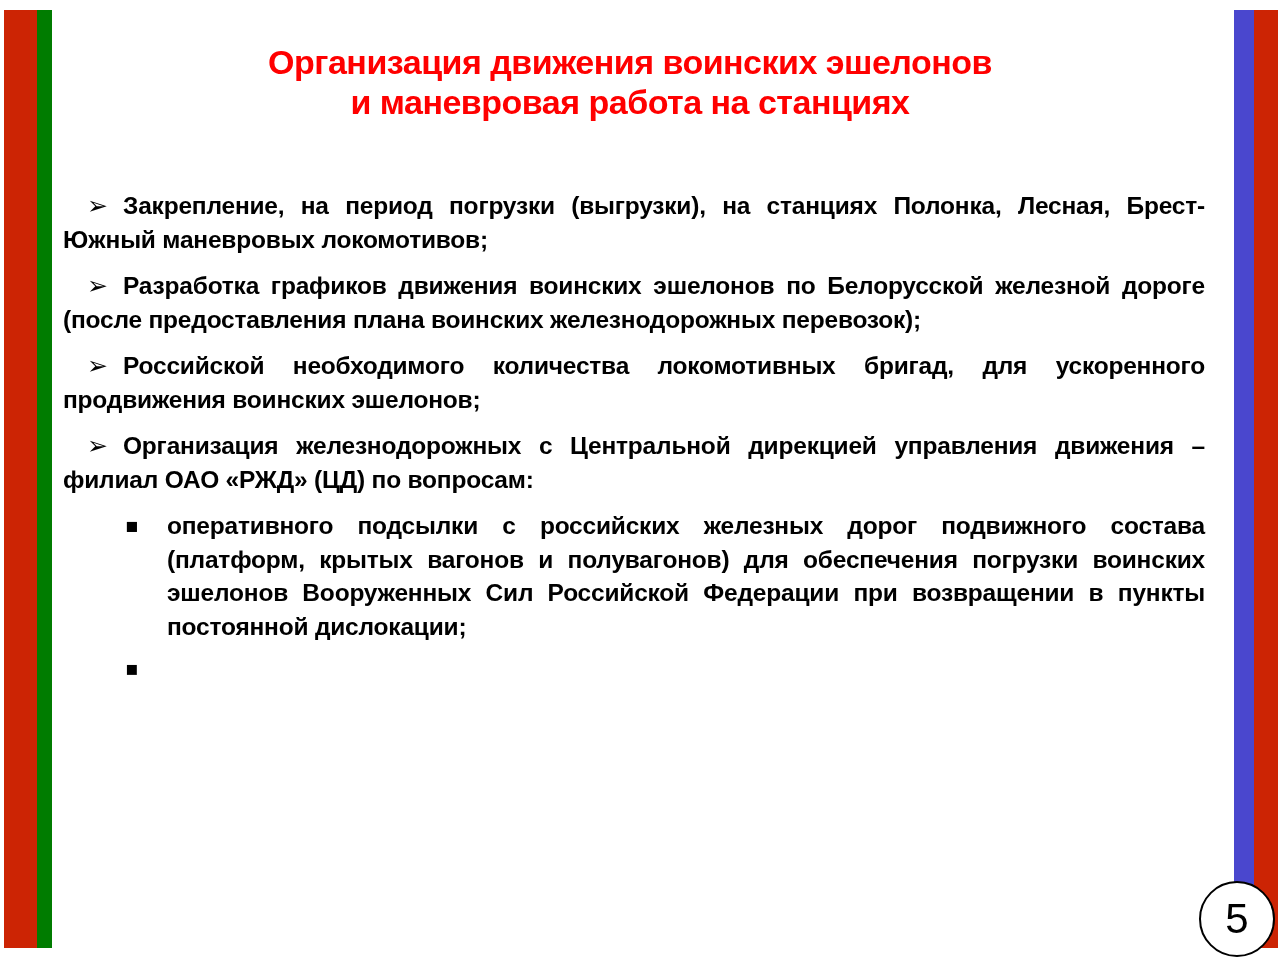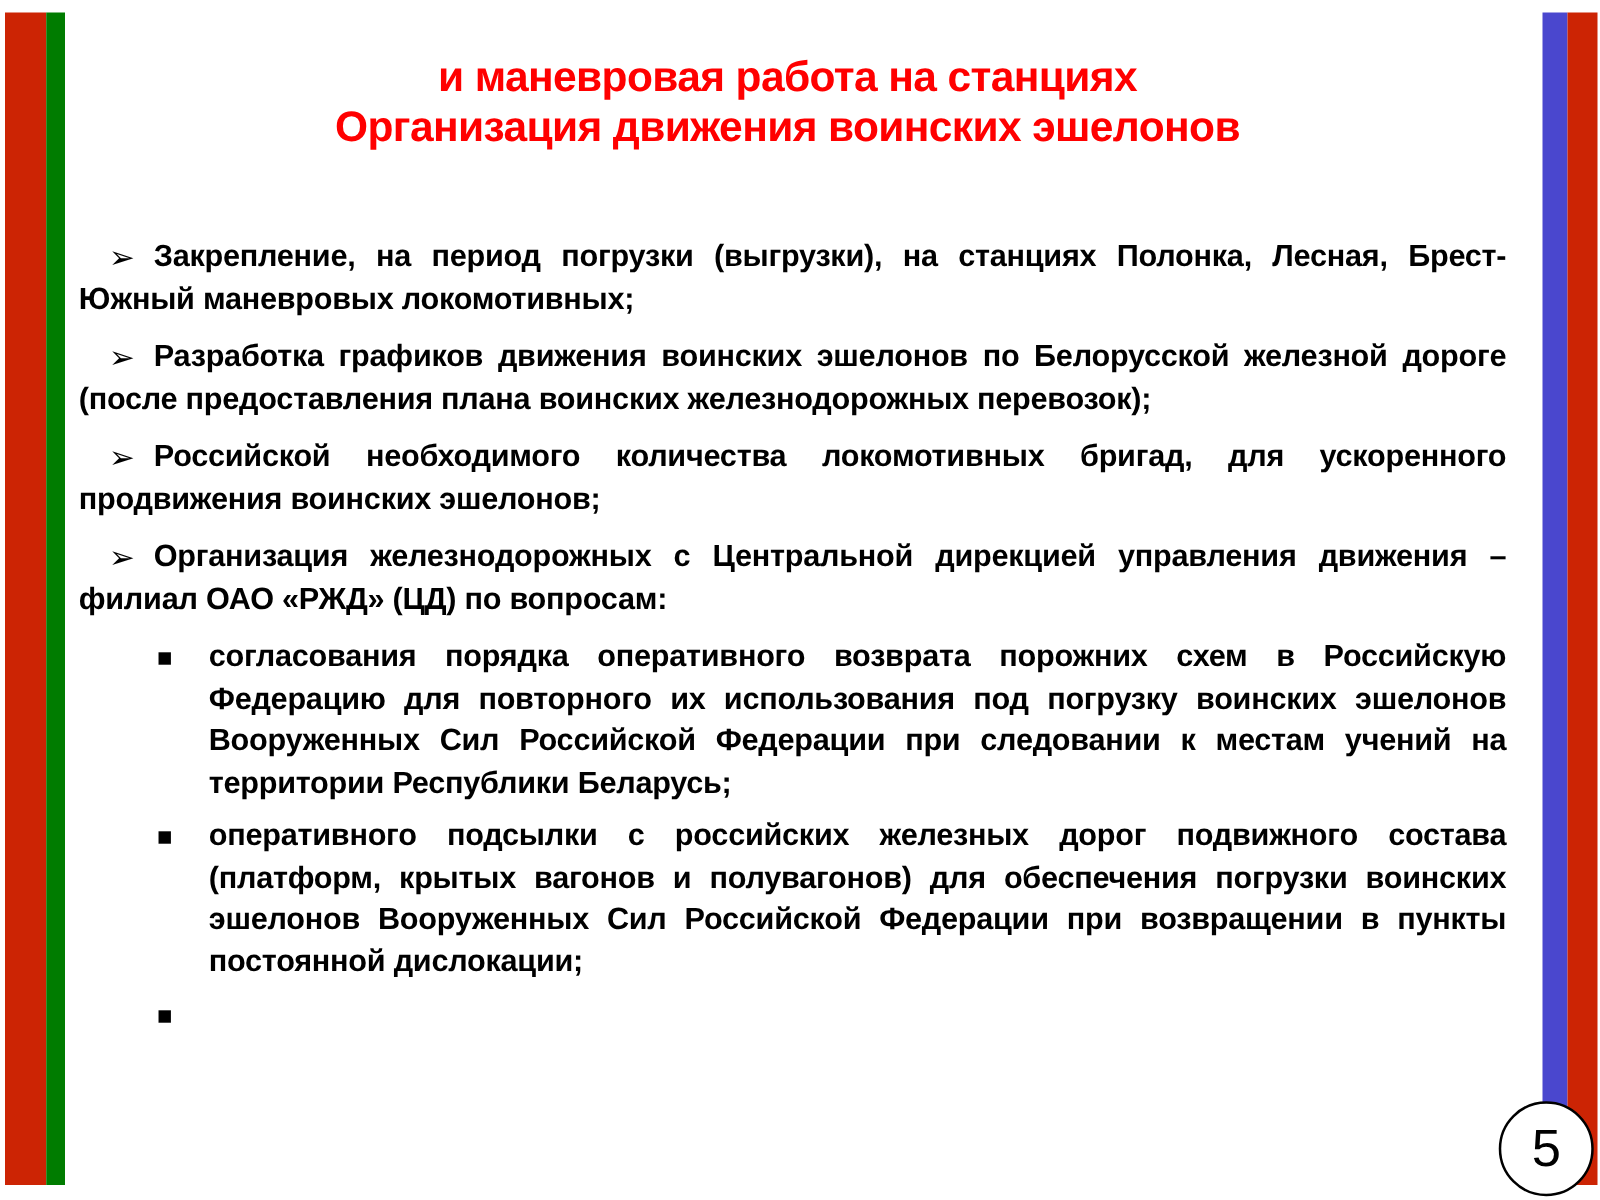--- a/index.html
+++ b/index.html
@@ -56,50 +56,49 @@
 <body>
 
 <div class="slide">
 
   <div class="stripe left-red"></div>
   <div class="stripe left-green"></div>
   <div class="stripe right-blue"></div>
   <div class="stripe right-red"></div>
 
   <div class="title">
+    <div>Организация движения воинских эшелонов</div>
     <div>и маневровая работа на станциях</div>
-    <div>Организация движения воинских эшелонов</div>
   </div>
 
   <div class="body-text">
 
     <p class="b1">
       <span class="marker">➢</span>
-      <span>Закрепление, на период погрузки (выгрузки), на станциях Полонка, Лесная, Брест-Южный маневровых локомотивных;</span>
+      <span>Закрепление, на период погрузки (выгрузки), на станциях Полонка, Лесная, Брест-Южный маневровых локомотивов;</span>
     </p>
 
     <p class="b1">
       <span class="marker">➢</span>
       <span>Разработка графиков движения воинских эшелонов по Белорусской железной дороге (после предоставления плана воинских железнодорожных перевозок);</span>
     </p>
 
     <p class="b1">
       <span class="marker">➢</span>
       <span>Российской необходимого количества локомотивных бригад, для ускоренного продвижения воинских эшелонов;</span>
     </p>
 
     <p class="b1">
       <span class="marker">➢</span>
       <span>Организация железнодорожных с Центральной дирекцией управления движения – филиал ОАО «РЖД» (ЦД) по вопросам:</span>
     </p>
 
     <div class="sub-group">
       <p class="b2">
         <span class="marker">▪</span>
-        <span>согласования порядка оперативного возврата порожних схем в Российскую Федерацию для повторного их использования под погрузку воинских эшелонов Вооруженных Сил Российской Федерации при следовании к местам учений на территории Республики Беларусь;</span>
       </p>
 
       <p class="b2">
         <span class="marker">▪</span>
         <span>оперативного подсылки с российских железных дорог подвижного состава (платформ, крытых вагонов и полувагонов) для обеспечения погрузки воинских эшелонов Вооруженных Сил Российской Федерации при возвращении в пункты постоянной дислокации;</span>
       </p>
 
       <p class="b2">
         <span class="marker">▪</span>
       </p>

